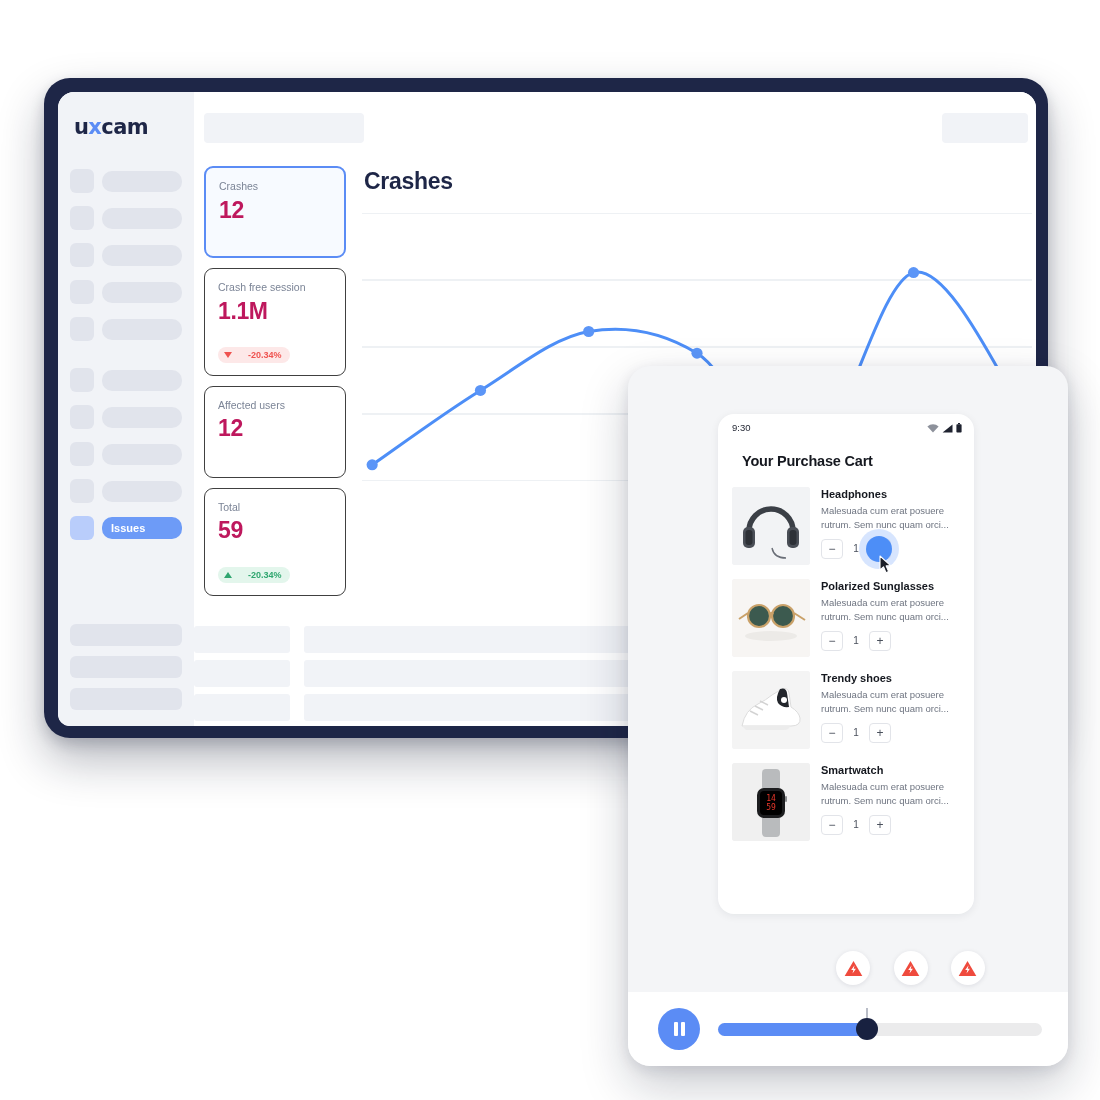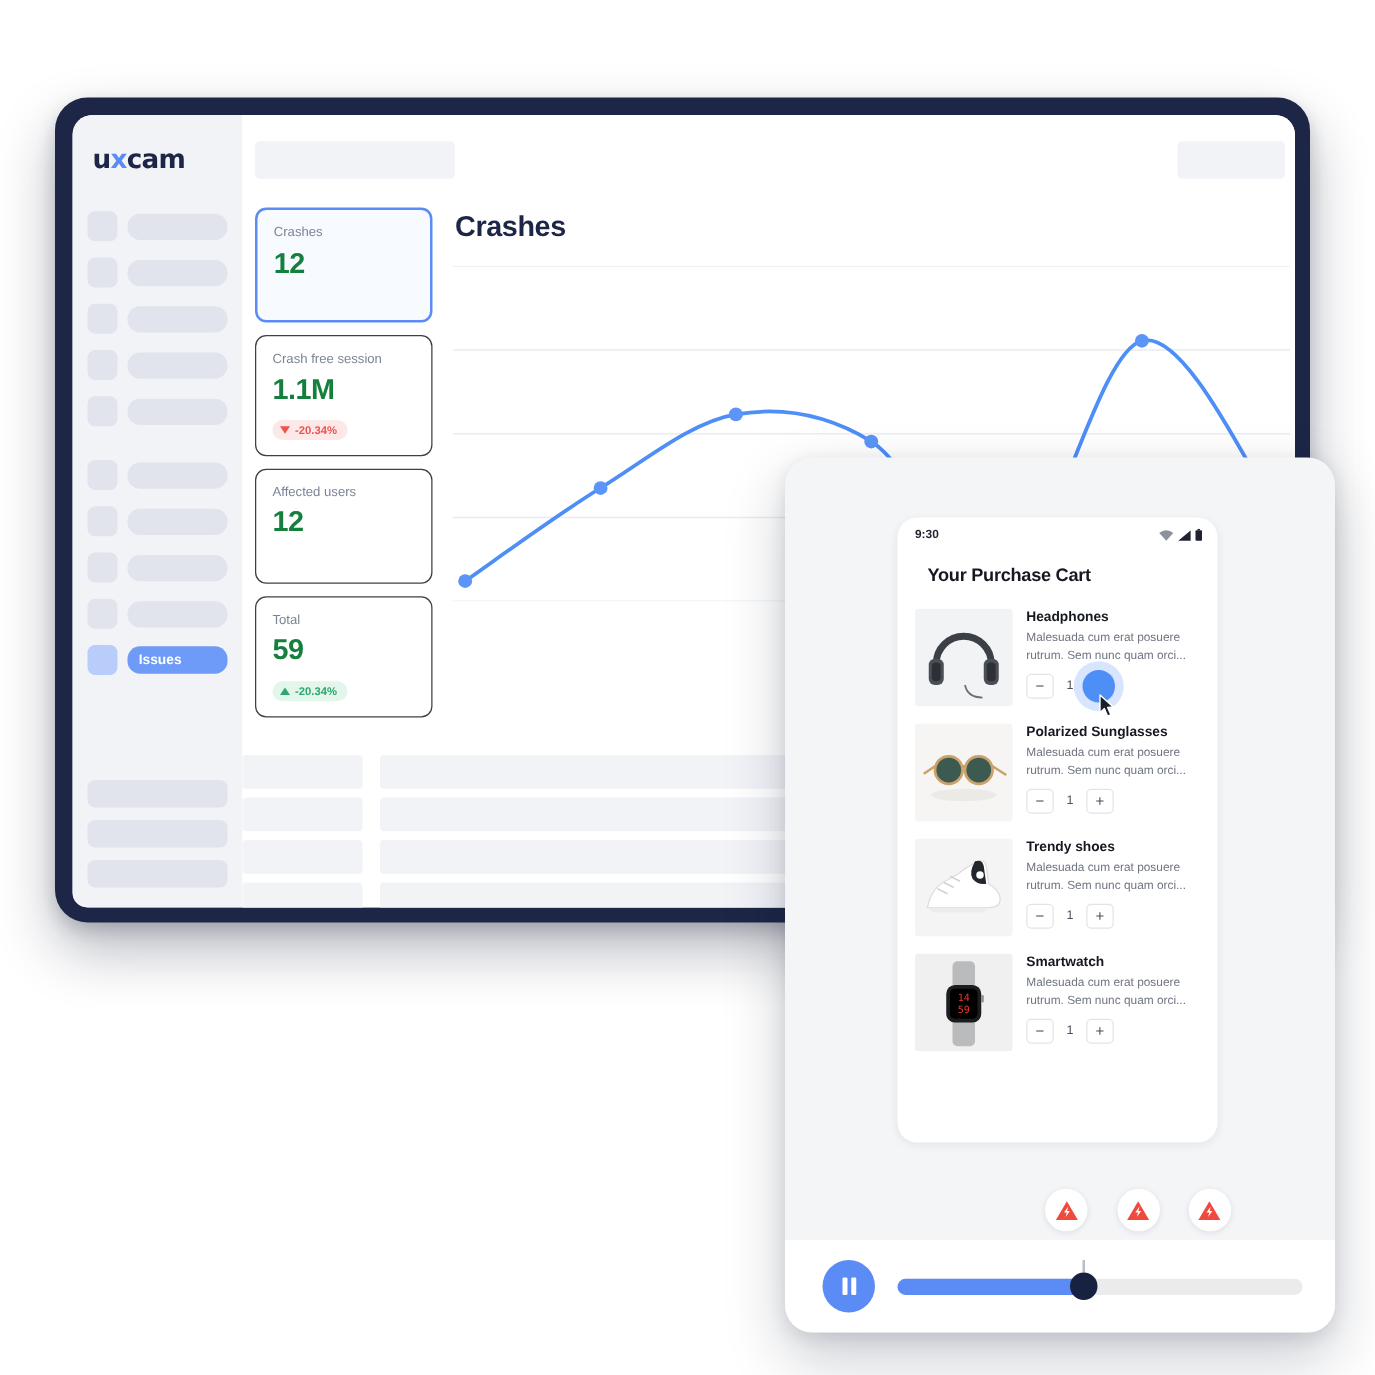--- a/index.html
+++ b/index.html
@@ -68,23 +68,23 @@
 
   
   .cards { width: 142px; flex: 0 0 142px; display: flex; flex-direction: column; gap: 10px; }
   .card {
     background: #ffffff; border: 1px solid #404040; border-radius: 9px;
     padding: 12px 12px 12px 13px; min-height: 74px;
   }
   .card.selected { background: #f7faff; border: 2px solid #5b8cf5; min-height: 92px; }
   .card.tall { min-height: 92px; }
   .card-label { font-size: 10.5px; color: #7b8496; margin-bottom: 5px; line-height: 1.2; }
-  .card-value { font-size: 23px; font-weight: 700; color: #15803d; letter-spacing: -0.4px; line-height: 1.1; }
+  .card-value { font-size: 23px; font-weight: 700; color: #be185d; letter-spacing: -0.4px; line-height: 1.1; }
   .badge {
-    display: inline-flex; align-items: center; gap: 4px; margin-top: 12px;
+    display: inline-flex; align-items: center; gap: 16px; margin-top: 23px;
     padding: 3px 8px 3px 6px; border-radius: 9px;
     font-size: 9px; font-weight: 700;
   }
   .badge.down { background: #fde8e8; color: #ef5350; }
   .badge.up { background: #e3f6ec; color: #2fa66f; }
   .tri { width: 0; height: 0; border-left: 4px solid transparent; border-right: 4px solid transparent; }
   .tri.d { border-top: 6px solid #ef5350; }
   .tri.u { border-bottom: 6px solid #2fa66f; }
 
   
@@ -110,21 +110,21 @@
     overflow: hidden;
   }
   .phone {
     position: absolute; left: 90px; top: 48px;
     width: 256px; height: 500px;
     background: #ffffff; border-radius: 16px;
     box-shadow: 0 2px 8px rgba(15,22,45,0.07);
     overflow: hidden;
   }
   .statusbar { display: flex; align-items: center; justify-content: space-between; padding: 8px 12px 2px 14px; }
-  .clock { font-size: 9.5px; color: #1f2330; font-weight: 700; }
+  .clock { font-size: 9.5px; color: #1f2330; font-weight: 400; }
   .sb-icons { display: flex; align-items: flex-end; gap: 3px; }
   .phone-title { font-size: 14.5px; font-weight: 700; color: #15181f; padding: 18px 14px 12px 24px; letter-spacing: -0.2px; }
 
   .cart-item { display: flex; gap: 11px; padding: 6px 14px 8px 14px; }
   .thumb { width: 78px; height: 78px; flex: 0 0 78px; border-radius: 3px; background: #f2f3f5; position: relative; overflow: hidden; }
   .thumb svg { position: absolute; inset: 0; width: 100%; height: 100%; }
   .item-info { flex: 1; min-width: 0; padding-top: 1px; }
   .item-name { font-size: 11px; font-weight: 700; color: #15181f; margin-bottom: 4px; }
   .item-desc { font-size: 9.5px; color: #6e7480; line-height: 1.45; margin-bottom: 7px; }
   .stepper { display: flex; align-items: center; gap: 0; }

